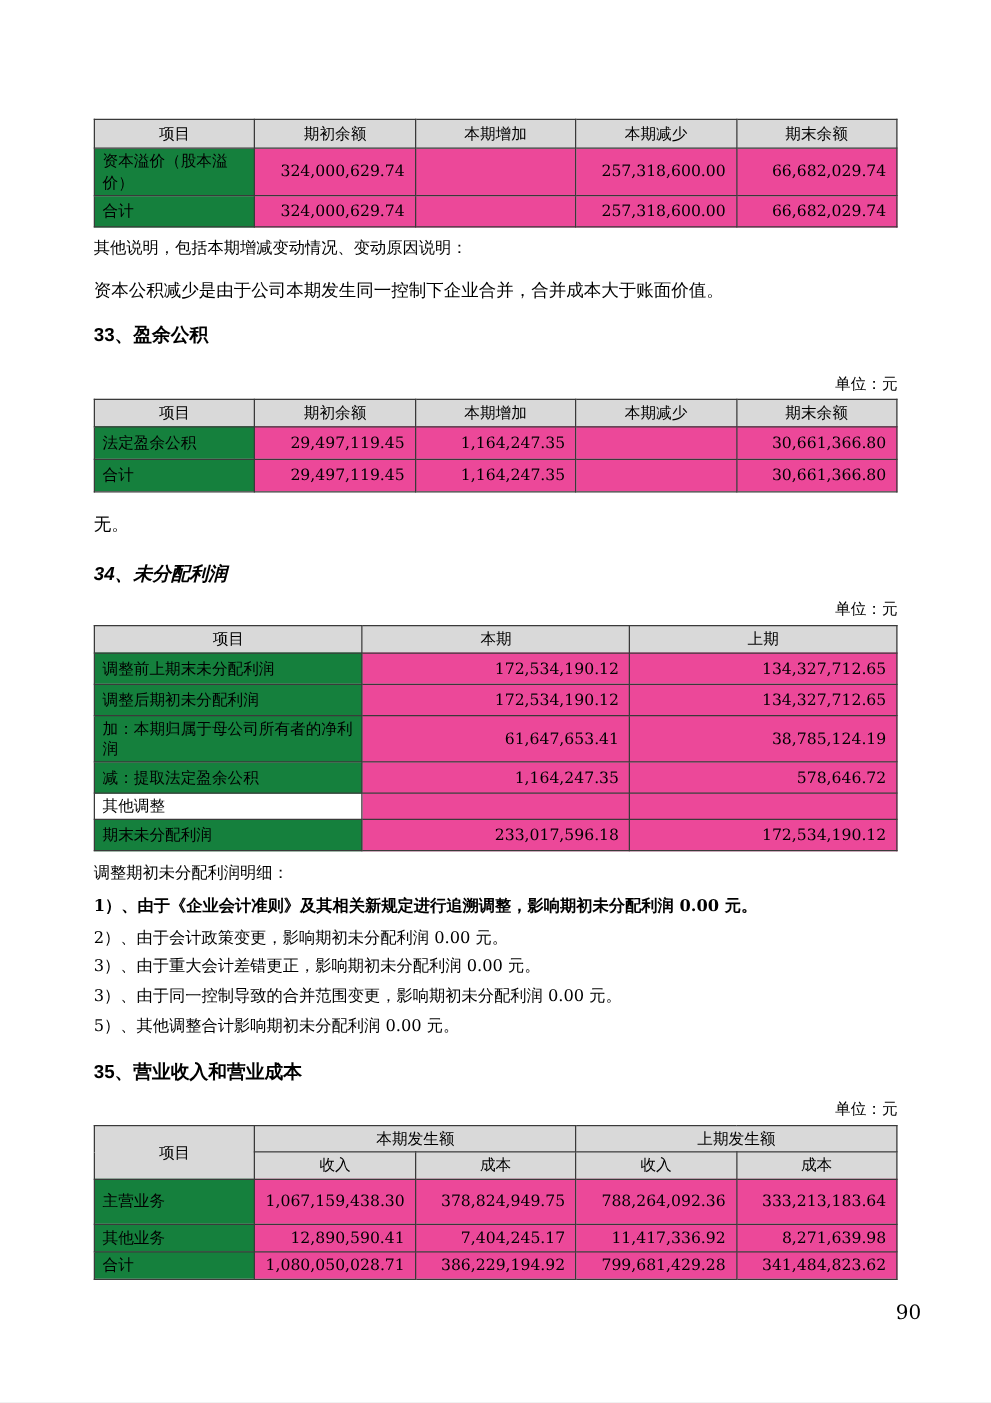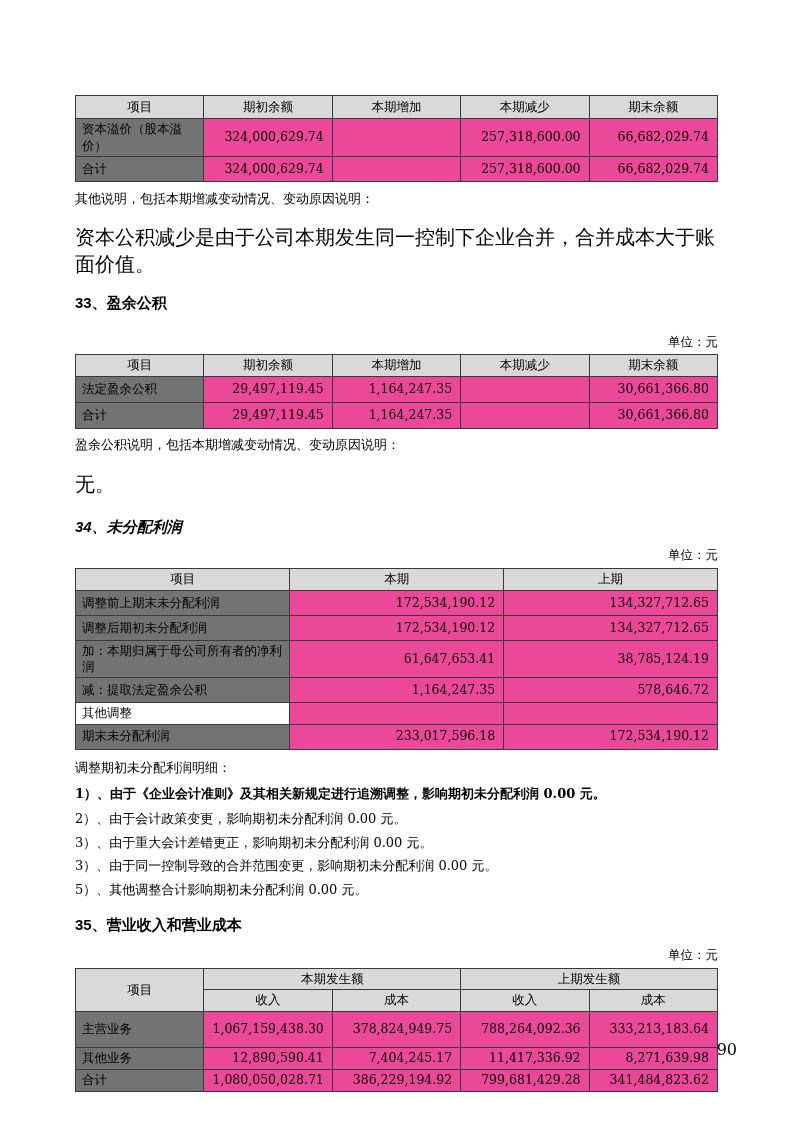--- a/index.html
+++ b/index.html
@@ -22,26 +22,26 @@
     font-size:12.5px;
   }
   td {
     border:1px solid #3a3a3a;
     vertical-align:middle;
     line-height:1.3;
     padding:2px 6px;
     word-break:break-all;
   }
   td.hdr { background:#d9d9d9; text-align:center; }
-  td.lbl { background:#737373; text-align:left; }
+  td.lbl { background:#15803d; text-align:left; }
   td.lbl-white { background:#ffffff; text-align:left; }
   td.num { text-align:right; padding-right:8px; background:#ec4899; }
 
   .para { font-size:13px; line-height:1.3; }
-  .para-lg { font-size:20px; line-height:1.35; }
+  .para-lg { font-size:14px; line-height:1.35; }
   .heading {
     font-family:"Liberation Sans","DejaVu Sans",sans-serif;
     font-weight:bold; font-size:15px;
   }
   .unit { font-size:12.5px; text-align:right; }
   .note-line { font-size:13px; line-height:1.35; }
   .page-number {
     position:absolute; top:1040px; right:56px;
     font-size:16px;
   }
@@ -117,21 +117,20 @@
       <tr style="height:26px;">
         <td class="lbl">合计</td>
         <td class="num">29,497,119.45</td>
         <td class="num">1,164,247.35</td>
         <td class="num"></td>
         <td class="num">30,661,366.80</td>
       </tr>
     </tbody>
       </table>
 
-    <div class="para" style="margin-top:8px;">盈余公积说明，包括本期增减变动情况、变动原因说明：</div>
     <div class="para-lg" style="margin-top:17px;">无。</div>
 
     <div class="heading" style="margin-top:20px;font-style:italic;">34、未分配利润</div>
     <div class="unit" style="margin-top:10px;">单位：元</div>
 
     <table style="margin-top:4px;">
       <colgroup>
           <col style="width:33.4%">
           <col style="width:33.3%">
           <col style="width:33.3%">

